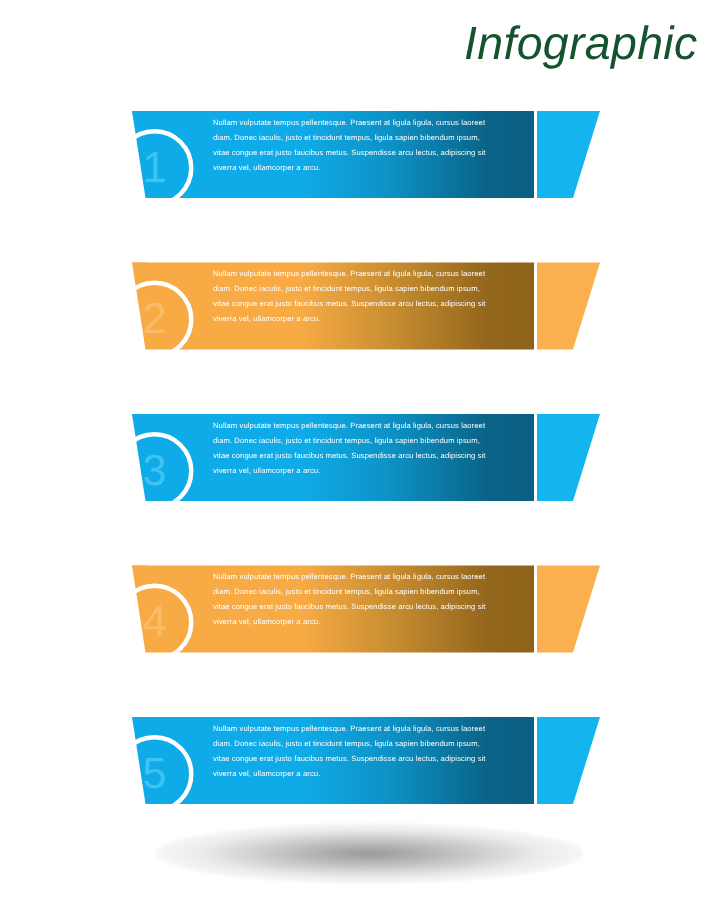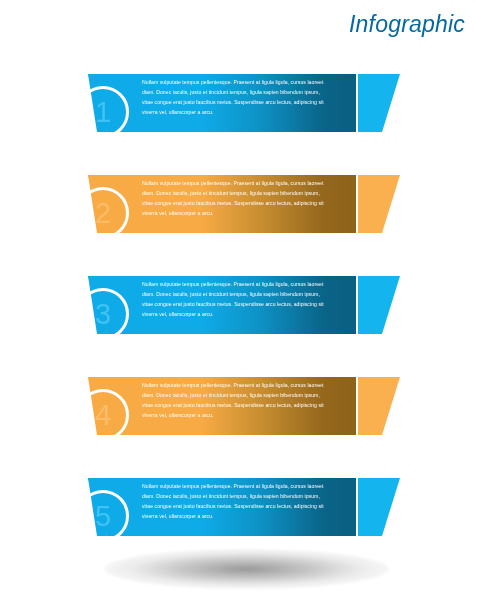--- a/index.html
+++ b/index.html
@@ -21,24 +21,24 @@
     height: 612px;
     background: #ffffff;
     overflow: hidden;
   }
 
   
   #title {
     position: absolute;
     right: 16px;
     top: 13px;
-    font-size: 23px;
+    font-size: 31px;
     font-style: italic;
     font-weight: 400;
-    color: #0369a1;
+    color: #14532d;
     letter-spacing: 0.2px;
     line-height: 1;
     white-space: nowrap;
   }
 
   
   .row {
     position: absolute;
     left: 0;
     width: 481px;

